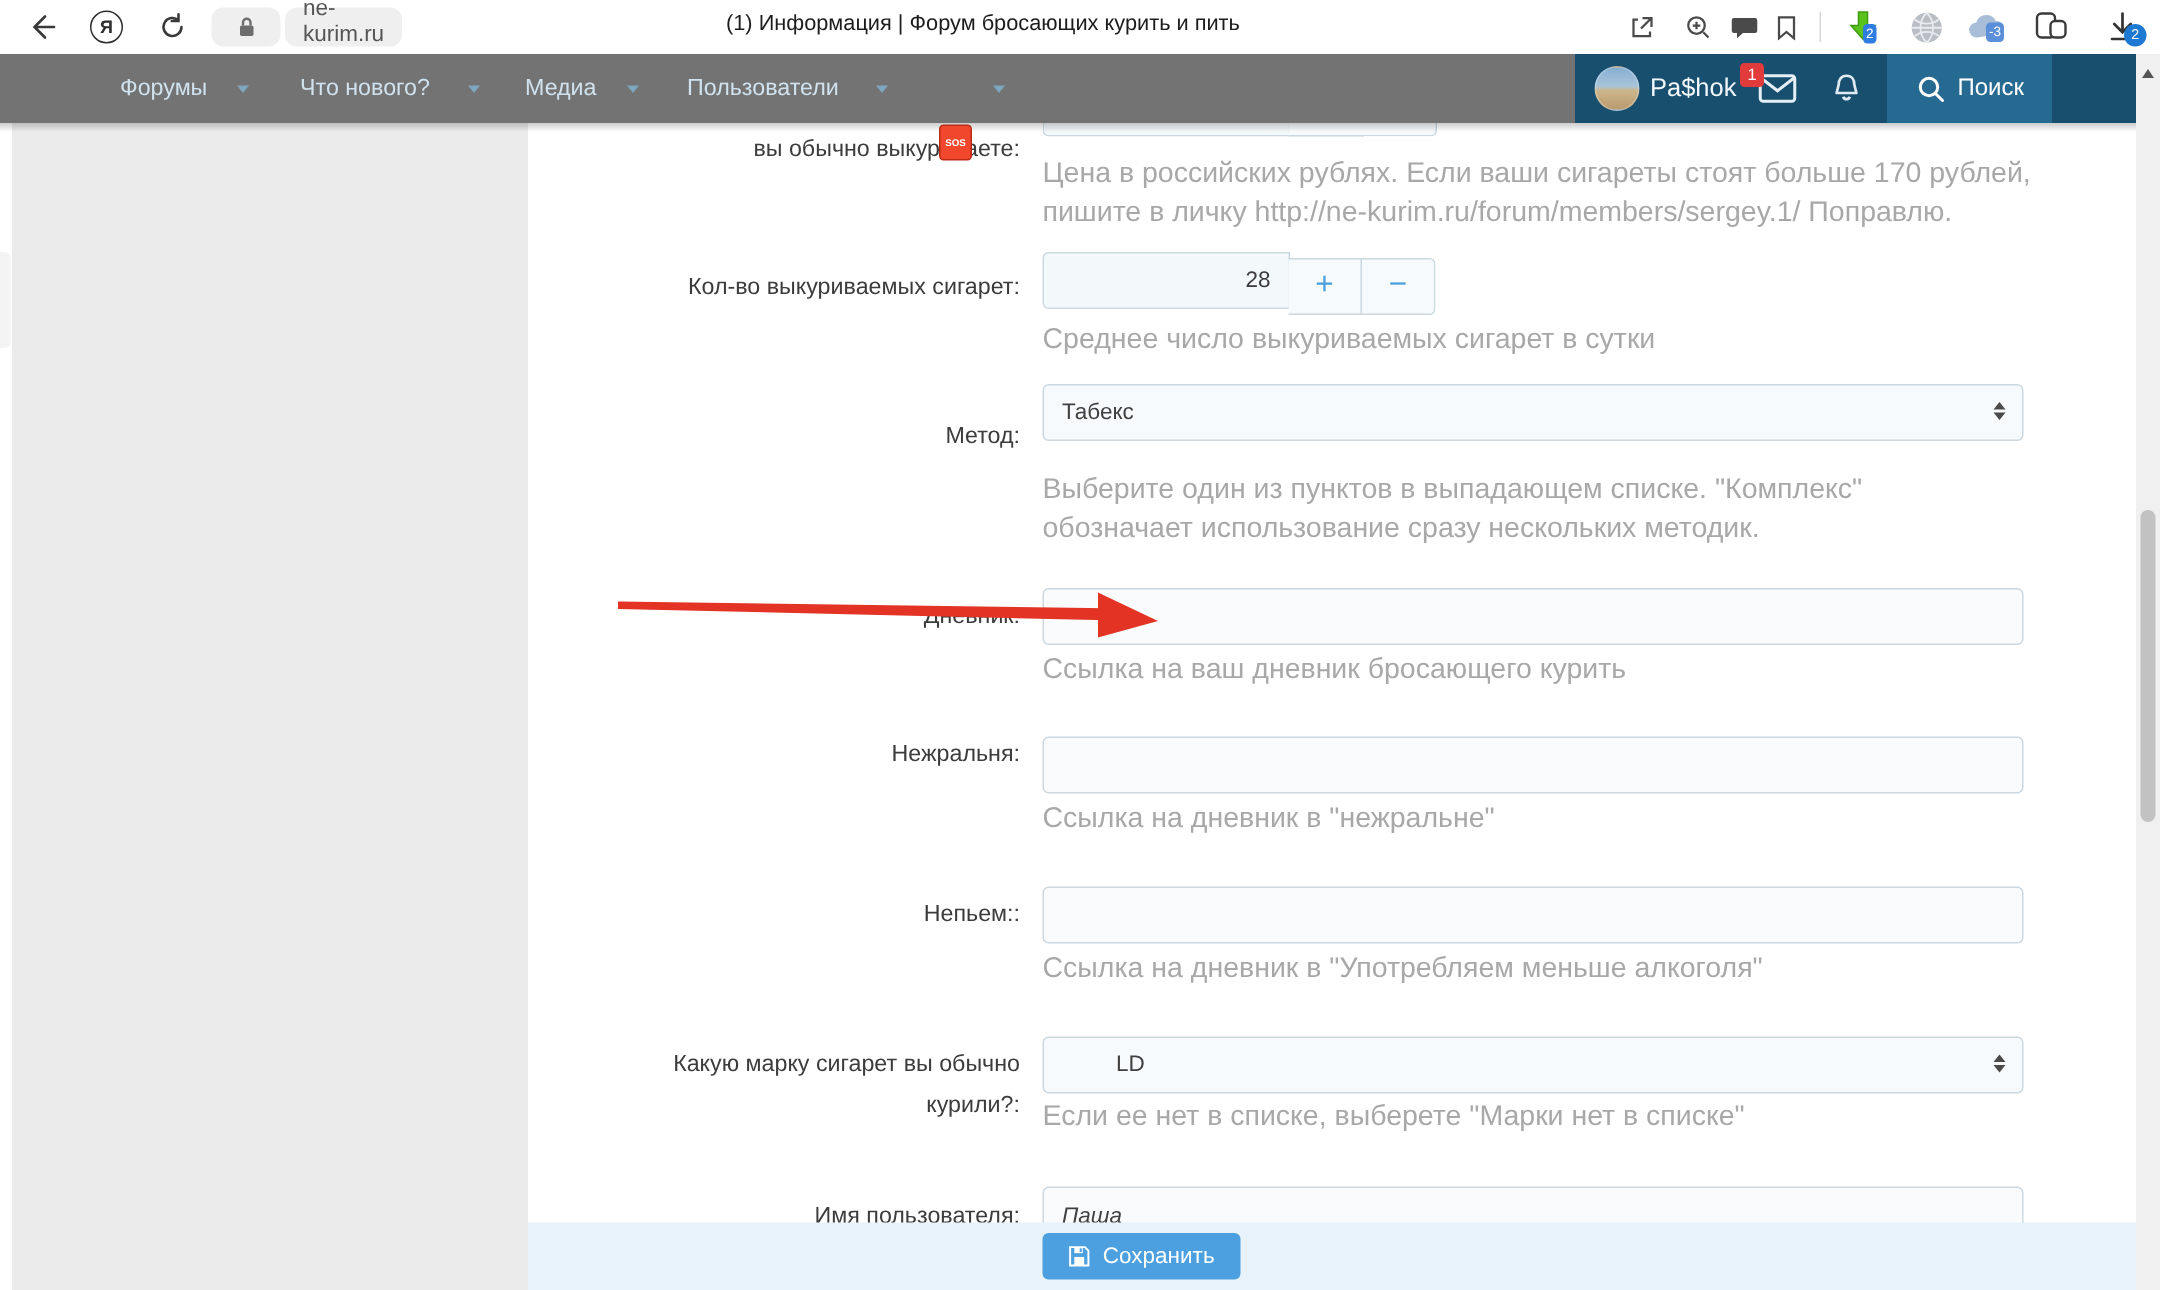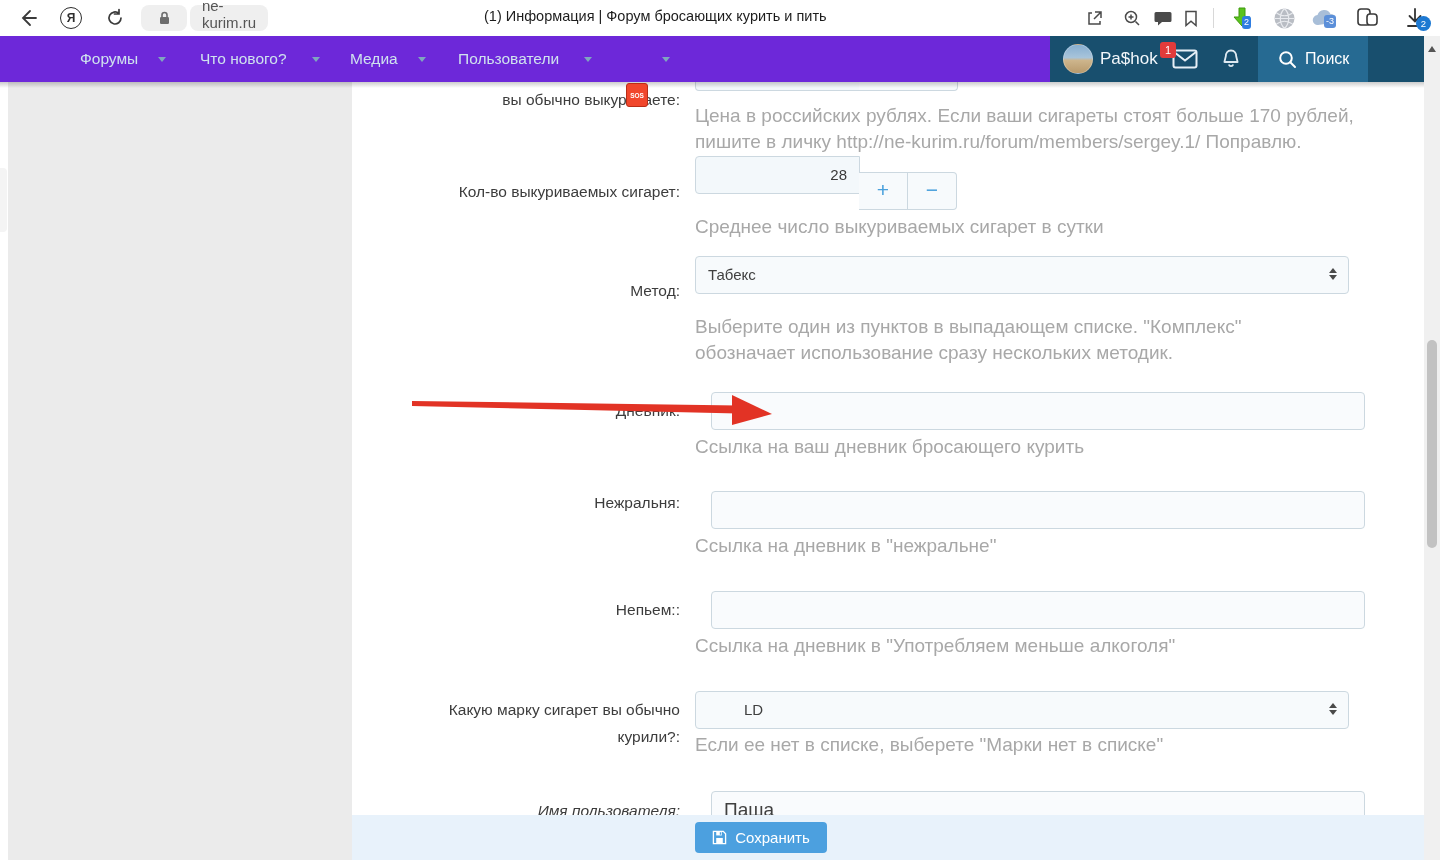--- a/index.html
+++ b/index.html
@@ -10,41 +10,41 @@
   
   .chrome { position: absolute; left:0; top:0; width:1440px; height:36px; background:#ffffff; }
   .chrome-icon { position:absolute; top:0; height:36px; display:flex; align-items:center; justify-content:center; color:#3a3a3a; cursor:pointer; }
   .pill { position:absolute; top:5px; height:26px; background:#efefef; border-radius:8px; display:flex; align-items:center; justify-content:center; }
   .url-text { font-size:15px; color:#555; padding:0 12px; }
   .tab-title { position:absolute; top:8px; left:484px; font-size:14.5px; color:#1c1c1c; white-space:nowrap; }
   .badge-blue { position:absolute; background:#1d79d2; color:#fff; border-radius:50%; width:15px; height:15px; font-size:9.5px; line-height:15px; text-align:center; }
   .badge-sq { position:absolute; background:#2f7de1; color:#fff; border-radius:3px; height:13px; font-size:9px; line-height:13px; text-align:center; padding:0 2px; }
 
   
-  .nav { position:absolute; left:0; top:36px; width:1424px; height:46px; background:#6d28d9; z-index:20;text-decoration:underline; }
+  .nav { position:absolute; left:0; top:36px; width:1424px; height:46px; background:#737373; z-index:20;text-decoration:underline; }
   .nav-item { position:absolute; top:0; height:46px; display:flex; align-items:center; color:#cfe2ee; font-size:15.5px; cursor:pointer; }
   .chev { width:0; height:0; border-left:4.5px solid transparent; border-right:4.5px solid transparent; border-top:5px solid #7fa6bf; position:absolute; top:21px; }
   .sos-box { position:absolute; top:47px; width:22px; height:24px; background:#f1472c; border:1px solid #b92d17; border-radius:3px; color:#fff; font-size:6.5px; font-weight:bold; display:flex; align-items:center; justify-content:center; cursor:pointer; }
   .nav-dark { position:absolute; top:0; height:46px; background:#184f6e; }
   .nav-search { position:absolute; top:0; height:46px; background:#266a92; display:flex; align-items:center; cursor:pointer; }
   .nav-shadow { position:absolute; left:0; top:82px; width:1424px; height:6px; background:linear-gradient(to bottom, rgba(0,0,0,0.20), rgba(0,0,0,0)); z-index:15; pointer-events:none; }
   .avatar { position:absolute; width:30px; height:30px; border-radius:50%; background:linear-gradient(to bottom, #86aed1 0%, #a8c4da 45%, #cdb58c 55%, #b89a6d 100%); border:1px solid rgba(255,255,255,0.25); cursor:pointer; }
   .uname { font-size:17px; color:#f2f7fb; }
   .mail-badge { position:absolute; background:#e23b3b; color:#fff; min-width:16px; height:16px; border-radius:3px; font-size:11px; line-height:16px; text-align:center; padding:0 3px; }
 
   
   .left-strip { position:absolute; left:0; top:82px; width:8px; height:778px; background:#ffffff; }
   .left-tab { position:absolute; left:0; top:168px; width:7px; height:64px; background:#f4f4f4; border-radius:0 4px 4px 0; }
   .gray-area { position:absolute; left:8px; top:82px; width:344px; height:778px; background:#ebebeb; }
   .panel { position:absolute; left:352px; top:82px; width:1072px; height:778px; background:#ffffff; }
 
   
   .lbl { position:absolute; left:420px; width:260px; text-align:right; font-size:15.5px; color:#3c3c3c; line-height:27px; z-index:2; }
   .help { position:absolute; left:695px; width:662px; font-size:19px; color:#a8a8a8; line-height:26px; z-index:2; }
-  .inp { position:absolute; left:711px; width:654px; height:38px; border:1px solid #ccd8e0; border-radius:4px; background:#f9fbfd; font-family:"Liberation Sans",sans-serif; font-size:19px; color:#404040; padding:0 12px; z-index:2; }
+  .inp { position:absolute; left:695px; width:654px; height:38px; border:1px solid #ccd8e0; border-radius:4px; background:#f9fbfd; font-family:"Liberation Sans",sans-serif; font-size:15px; color:#404040; padding:0 12px; z-index:2;font-style:italic; }
   .sel { position:absolute; left:695px; width:654px; height:38px; border:1px solid #ccd8e0; border-radius:4px; background:#f7fafc; font-size:15px; color:#404040; line-height:36px; padding:0 12px; cursor:pointer; z-index:2; }
   .sel-arrows { position:absolute; right:11px; top:11px; display:flex; flex-direction:column; gap:2px; }
   .tri-up { width:0; height:0; border-left:4px solid transparent; border-right:4px solid transparent; border-bottom:5px solid #4a4a4a; }
   .tri-dn { width:0; height:0; border-left:4px solid transparent; border-right:4px solid transparent; border-top:5px solid #4a4a4a; }
   .num-inp { position:absolute; left:695px; width:165px; height:38px; border:1px solid #ccd8e0; border-radius:4px 0 0 4px; background:#f3f8fb; font-size:15px; color:#3a3a3a; line-height:36px; text-align:right; padding:0 12px; z-index:2; }
   .step { position:absolute; width:49px; height:38px; border:1px solid #ccd8e0; border-left:none; background:#f7fafc; color:#4aa0dc; font-size:21px; text-align:center; line-height:34px; cursor:pointer; z-index:2; }
 
   
   .footer-bar { position:absolute; left:352px; top:815px; width:1072px; height:45px; background:#e8f2fb; z-index:6; }
   .save-btn { position:absolute; left:695px; top:822px; width:132px; height:31px; background:#4ca0df; border:none; border-radius:4px; color:#fff; font-family:"Liberation Sans",sans-serif; font-size:15px; display:flex; align-items:center; justify-content:center; gap:8px; cursor:pointer; z-index:7; }
@@ -201,21 +201,21 @@
   <div class="panel"></div>
 
   <div class="abs" style="left:695px;top:82px;width:165px;height:9px;border:1px solid #ccd8e0;border-top:none;border-radius:0 0 0 4px;background:#f3f8fb;z-index:2;"></div>
   <div class="abs" style="left:859px;top:82px;width:50px;height:9px;border:1px solid #ccd8e0;border-top:none;border-left:none;background:#f7fafc;z-index:2;"></div>
   <div class="abs" style="left:908px;top:82px;width:50px;height:9px;border:1px solid #ccd8e0;border-top:none;border-left:none;border-radius:0 0 4px 0;background:#f7fafc;z-index:2;"></div>
 
   <div class="lbl" style="top:86px;">вы обычно выкуриваете:</div>
   <div class="help" style="top:103px;">Цена в российских рублях. Если ваши сигареты стоят больше 170 рублей, пишите в личку http://ne-kurim.ru/forum/members/sergey.1/ Поправлю.</div>
 
   <div class="lbl" style="top:178px;">Кол-во выкуриваемых сигарет:</div>
-  <div class="num-inp" style="top:156px;">28</div>
+  <div class="num-inp" style="top:168px;">28</div>
   <div class="step" style="left:859px;top:172px;">+</div>
   <div class="step" style="left:908px;top:172px;border-radius:0 4px 4px 0;">−</div>
   <div class="help" style="top:214px;">Среднее число выкуриваемых сигарет в сутки</div>
 
   <div class="lbl" style="top:277px;">Метод:</div>
   <div class="sel" style="top:256px;">
     <span>Табекс</span>
     <span class="sel-arrows">
         <span class="tri-up"></span>
         <span class="tri-dn"></span>
@@ -238,21 +238,21 @@
   <div class="lbl" style="top:696px;">Какую марку сигарет вы обычно курили?:</div>
   <div class="sel" style="top:691px;padding-left:48px;">
     <span>LD</span>
     <span class="sel-arrows">
         <span class="tri-up"></span>
         <span class="tri-dn"></span>
       </span>
   </div>
   <div class="help" style="top:732px;">Если ее нет в списке, выберете "Марки нет в списке"</div>
 
-  <div class="lbl" style="top:797px;font-style:italic;">Имя пользователя:</div>
+  <div class="lbl" style="top:797px;">Имя пользователя:</div>
   <input class="inp" style="top: 791px;" value="Паша">
 
   <div class="footer-bar"></div>
   <button class="save-btn">
     <svg class="icon" width="15" height="15" viewBox="0 0 16 16">
         <path d="M1.5 1.5 h10.5 l2.5 2.5 v10.5 h-13 Z" stroke="#fff" stroke-width="1.4" fill="none"></path>
         <rect x="4.5" y="8.5" width="7" height="6" fill="#fff"></rect>
         <rect x="4.5" y="1.8" width="6" height="4" fill="#fff"></rect>
         <rect x="8.3" y="2.4" width="1.5" height="2.6" fill="#4ca0df"></rect>
       </svg>

